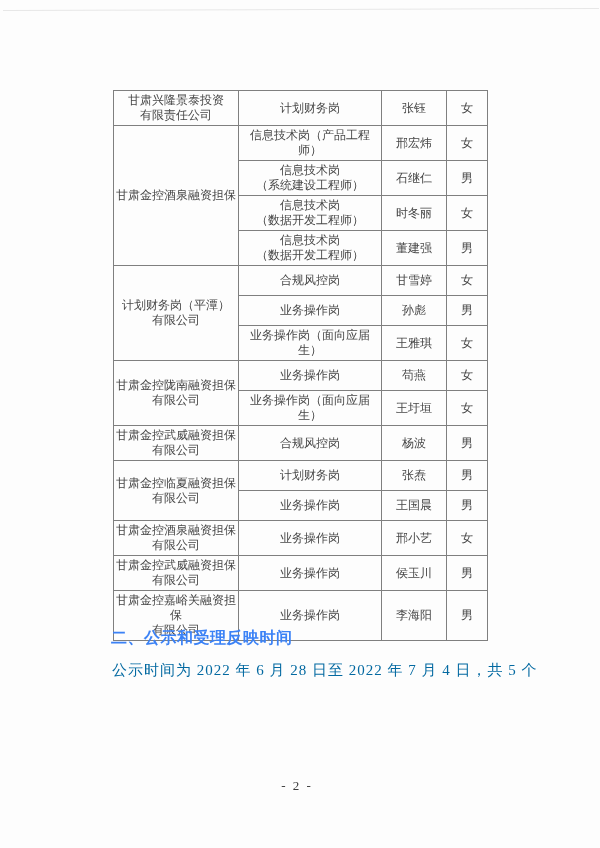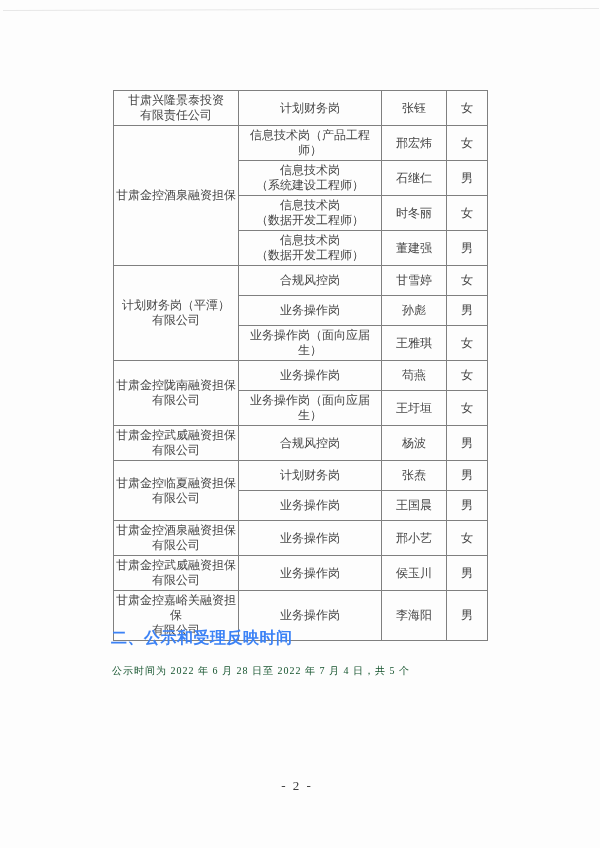--- a/index.html
+++ b/index.html
@@ -66,24 +66,24 @@
     font-weight: 700;
     font-size: 16px;
     line-height: 20px;
     color: #3b82f6;
     letter-spacing: 0.5px;
   }
   .section .para {
     margin-top: 7px;
   }
   .section .line {
-    font-size: 10px;
+    font-size: 15px;
     line-height: 31px;
     letter-spacing: 1px;
-    color: #14532d;
+    color: #0369a1;
     white-space: nowrap;
   }
   .section .line.indent {
     text-indent: 29px;
   }
   .footer {
     position: absolute;
     left: 0;
     right: 6px;
     top: 778px;

